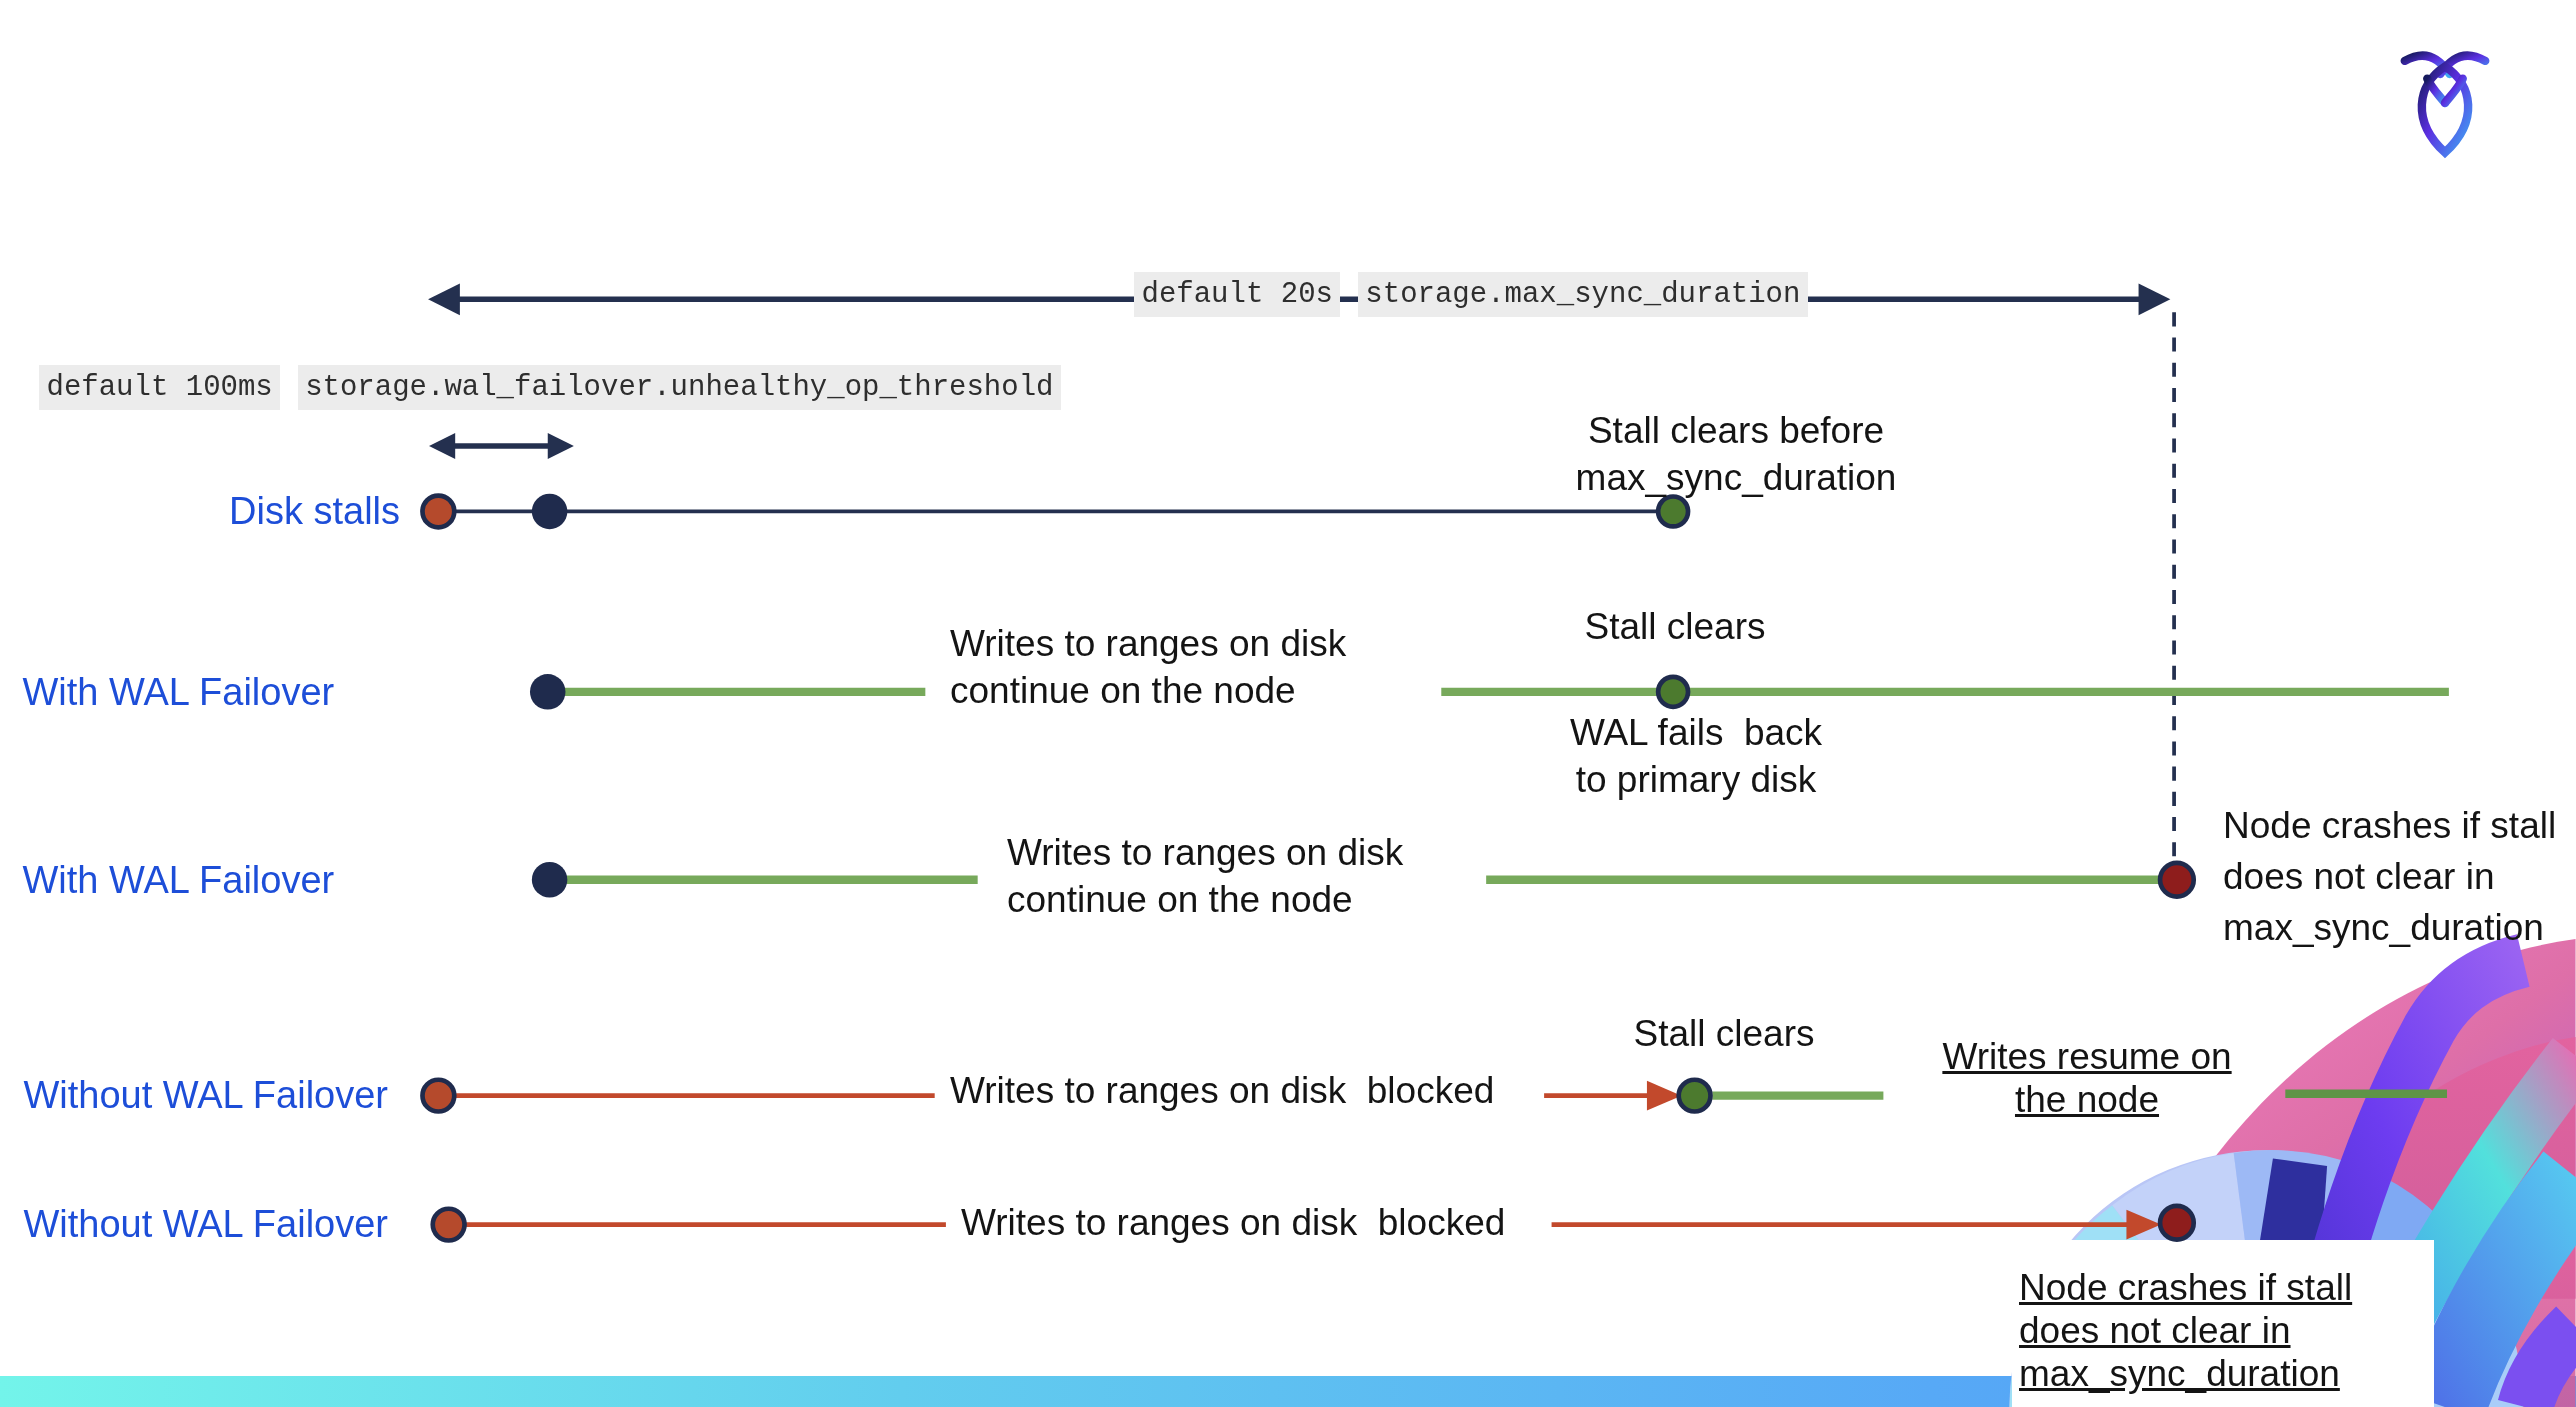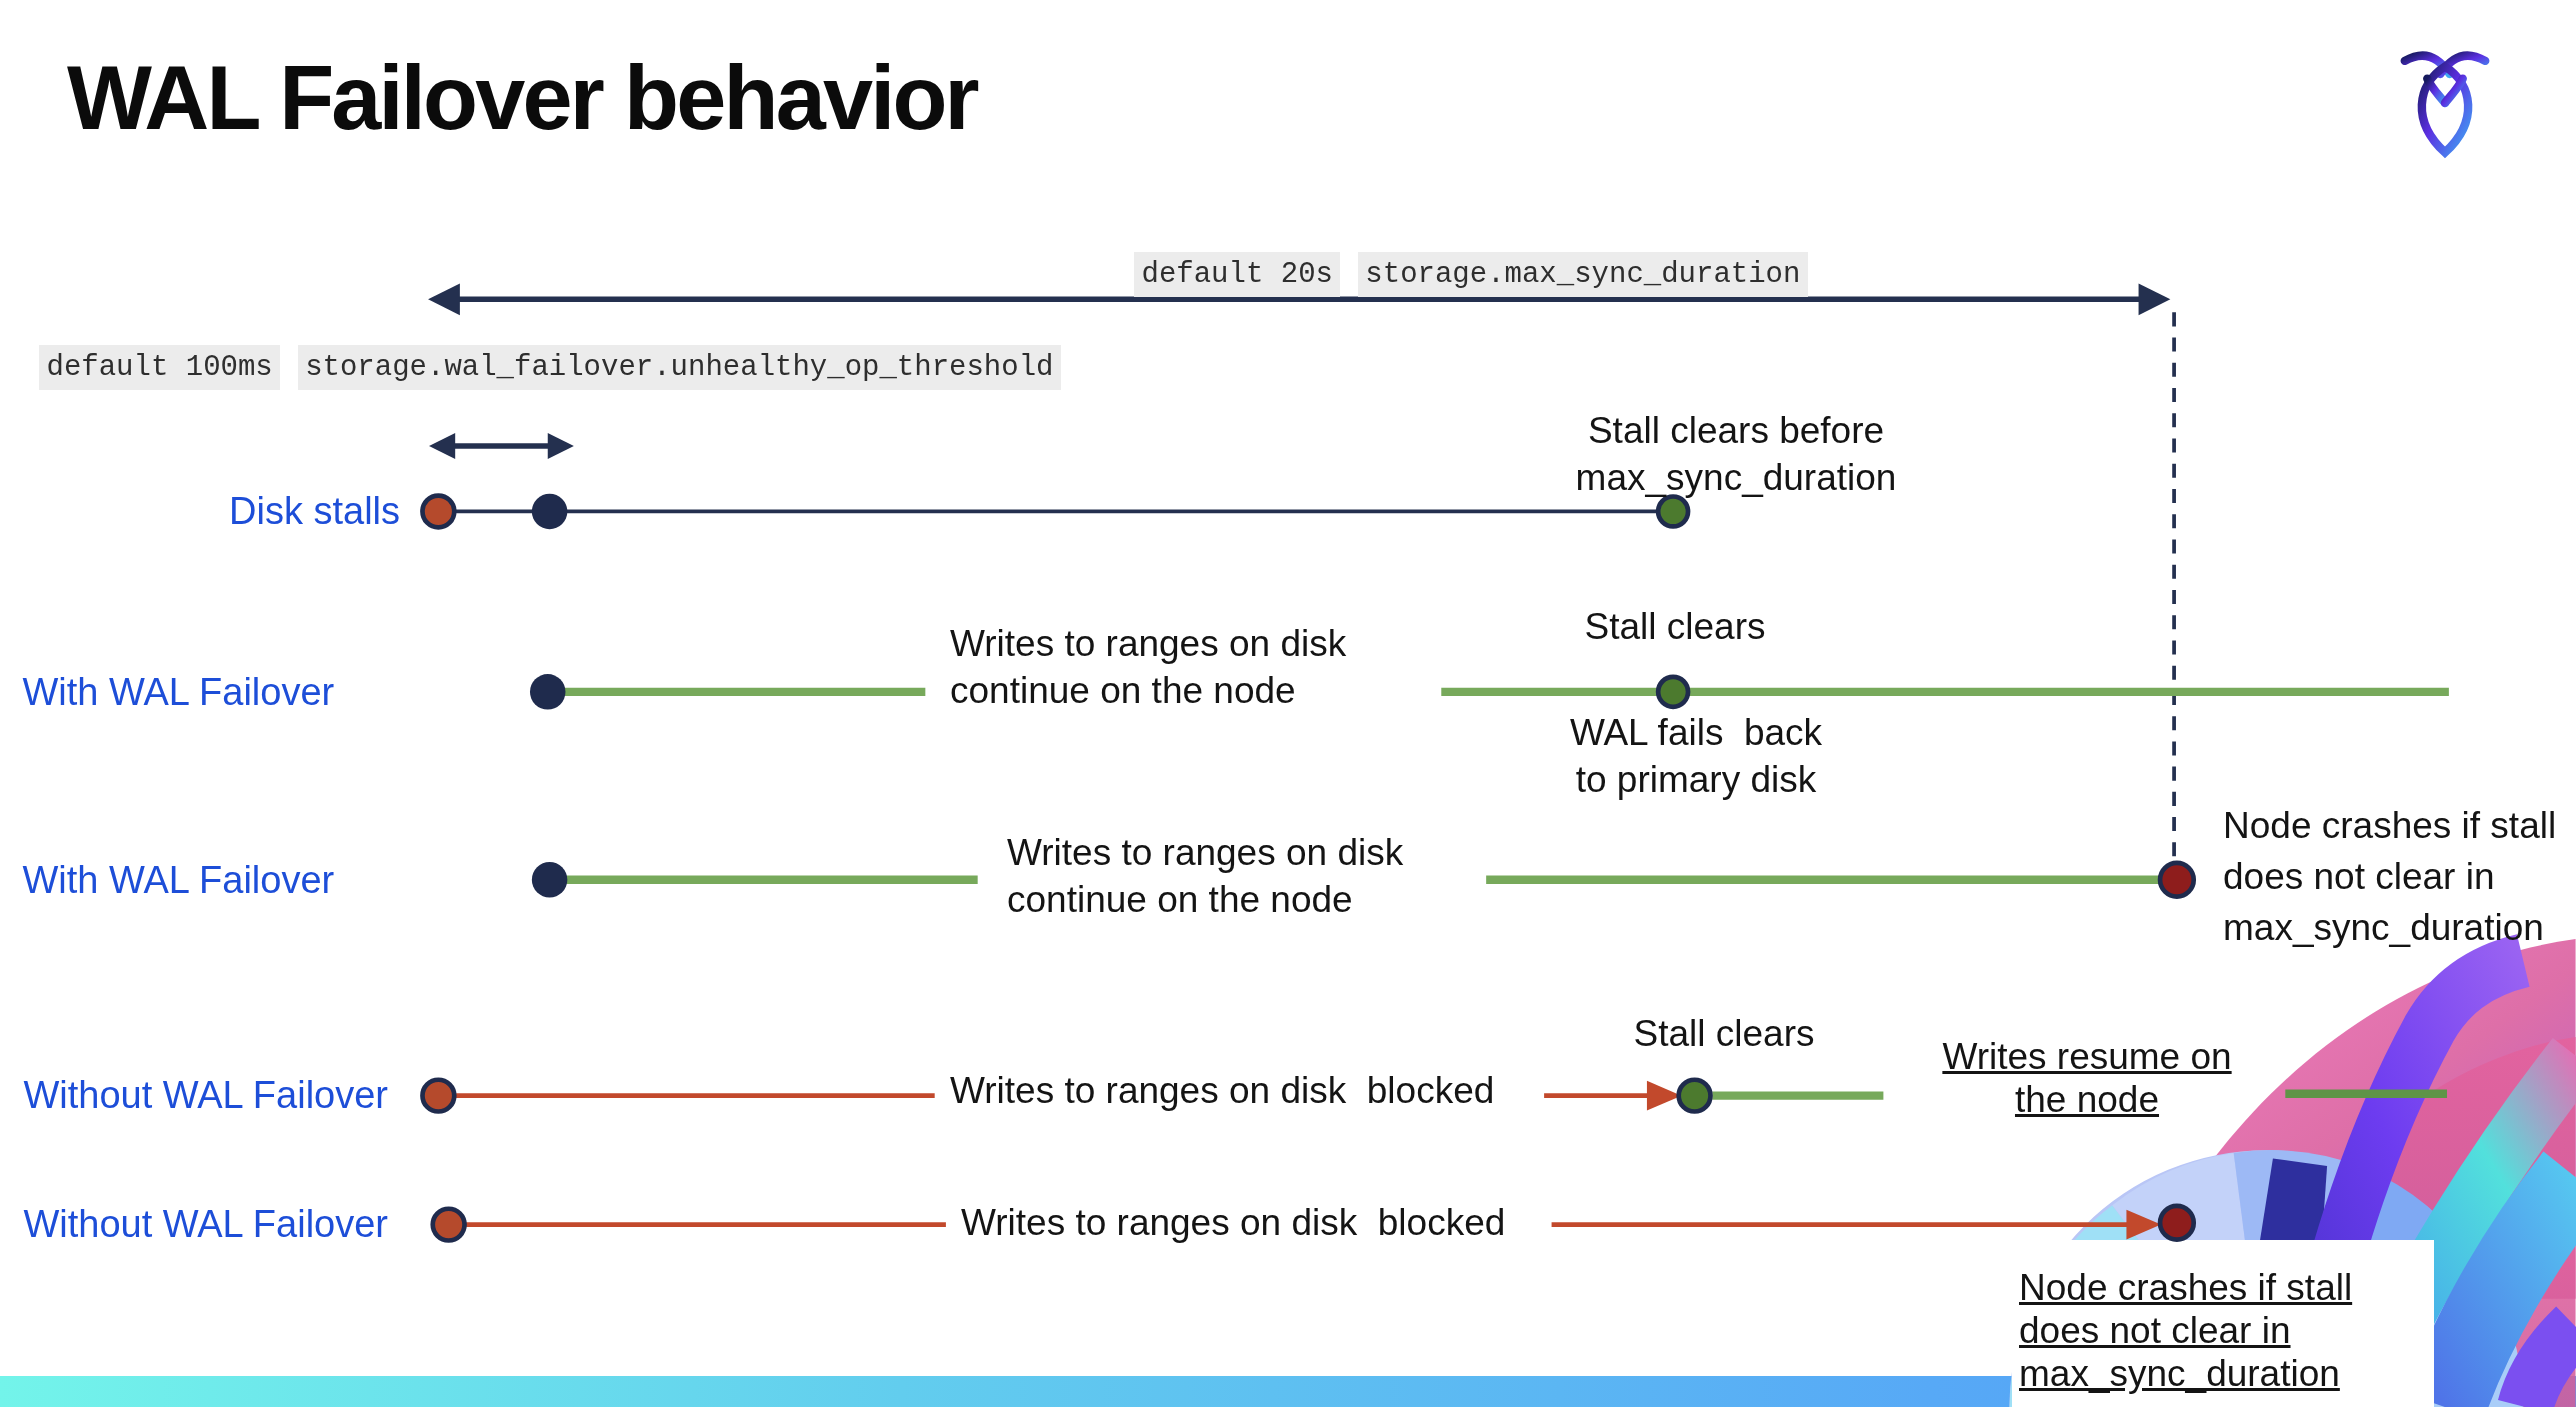--- a/index.html
+++ b/index.html
@@ -1,21 +1,21 @@
 <!DOCTYPE html>
 <html style="font-size:15px"><head>
 <meta charset="utf-8">
 <style>
   html,body{margin:0;padding:0;background:#ffffff;}
   .stage{position:relative;width:2576px;height:1408px;overflow:hidden;
          font-family:"Liberation Sans", sans-serif;color:#161616;background:#ffffff;}
   .abs{position:absolute;}
   .title{font-size:90px;font-weight:bold;letter-spacing:-2.8px;color:#0b0b0b;white-space:nowrap;}
   .code-label{font-family:"Liberation Mono", monospace;font-size:29px;line-height:41px;color:#2e2e2e;}
-  .code-label span{background:#ececec;padding:1.9px 7.5px;display:inline-block;white-space:nowrap;}
+  .code-label span{background:#ececec;padding:1.9px 7.5px;display:inline-block;white-space:nowrap;margin-top:20px;}
   .code-line{display:block;}
   .row-label{font-size:38px;color:#1d4ed8;white-space:nowrap;transform:translateY(-50%);}
   .caption{font-size:37px;line-height:47px;color:#141414;white-space:pre-wrap;}
   .caption.center{transform:translateX(-50%);text-align:center;}
   .lh46{line-height:43px;text-decoration:underline;}
   .lh55{line-height:51px;}
   .whitebox{background:#ffffff;}
   .bottombar{background:linear-gradient(90deg,#73f4ea 0%,#62cdee 35%,#57a9f6 75%,#4f9df7 100%);}
   svg{display:block;}
 </style>
@@ -124,21 +124,20 @@
 
     <g>
       <line x1="497" y1="1310" x2="1012" y2="1310" stroke="#c2492c" stroke-width="5"></line>
       <line x1="1660" y1="1310" x2="2278" y2="1310" stroke="#c2492c" stroke-width="5"></line>
       <polygon points="2312,1310 2275,1294 2275,1326" fill="#c2492c"></polygon>
       <circle cx="480" cy="1310" r="17" fill="#b54a2c" stroke="#1f2b4d" stroke-width="5"></circle>
       <circle cx="2329" cy="1308" r="18" fill="#8e1d1c" stroke="#1f2b4d" stroke-width="5"></circle>
     </g>
   </svg>
 
-  <div class="abs title" style="left:67px;top:47px;">WAL Failover behavior</div>
 
   <svg class="abs" style="left:2400px;top:45px;" width="90" height="114" viewBox="0 0 96 122">
     <defs>
       <linearGradient id="gLogo" x1="0" y1="0" x2="1" y2="1">
         <stop offset="0" stop-color="#161a5e"></stop>
           <stop offset="0.45" stop-color="#5b2ee0"></stop>
           <stop offset="1" stop-color="#3fa9f5"></stop>
       </linearGradient>
     </defs>
     <g fill="none" stroke="url(#gLogo)" stroke-width="9" stroke-linecap="round">

